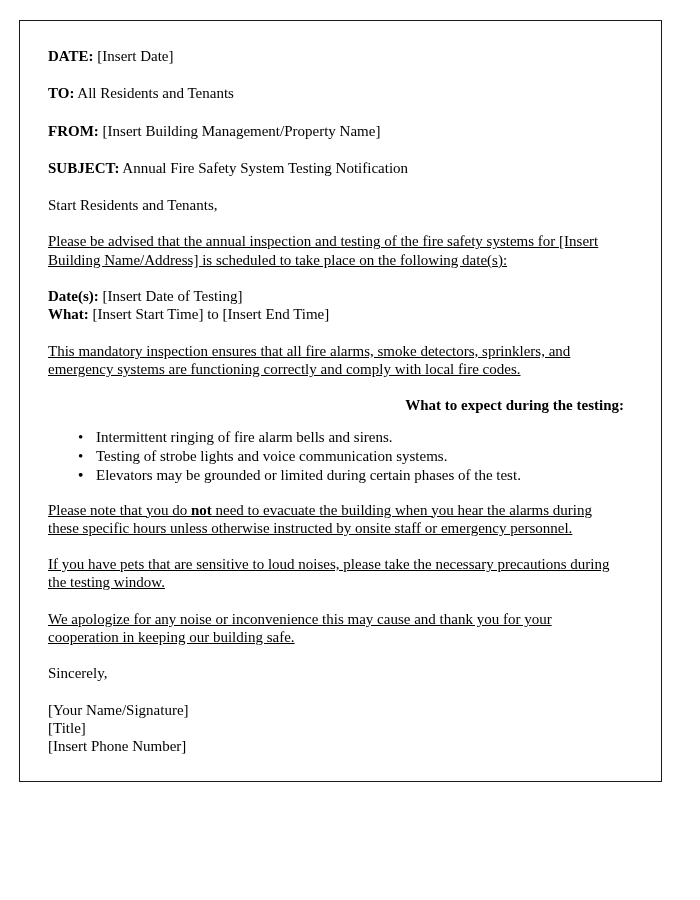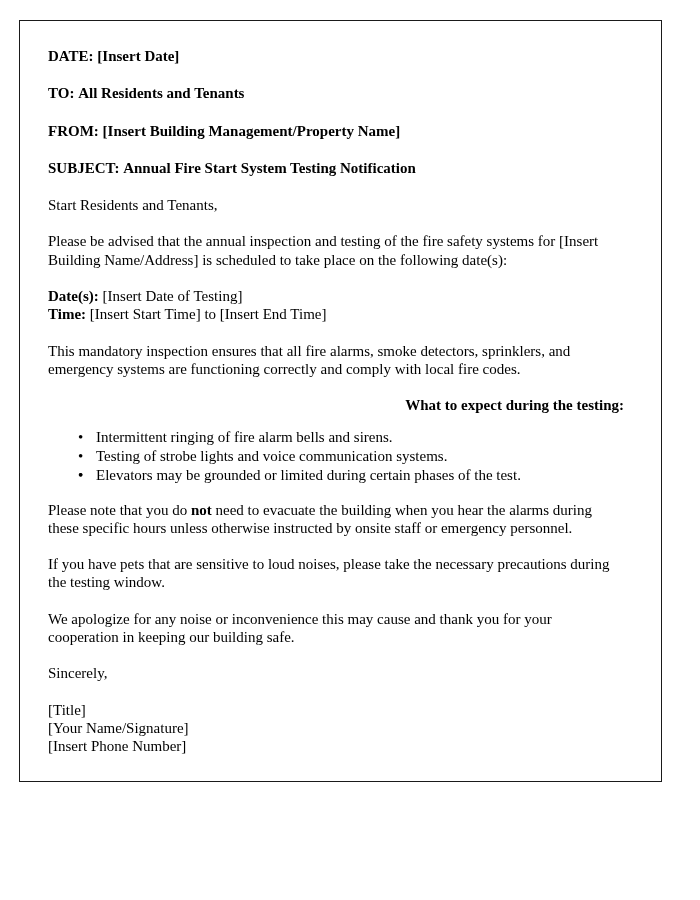--- a/index.html
+++ b/index.html
@@ -36,27 +36,28 @@
   .memo-line {
     margin: 0 0 19px 0;
   }
   .memo-line:first-child {
     margin-top: 0;
   }
   .memo-label {
     font-weight: bold;
   }
   .memo-value {
-    font-weight: bold;
+    font-weight: normal;
   }
 
   
   .para {
     margin: 0 0 18px 0;
     text-align: left;
+    text-decoration: underline;
   }
   .salutation {
     margin: 0 0 18px 0;
   }
 
   
   .schedule {
     margin: 0 0 18px 0;
   }
   .schedule-row {
@@ -129,34 +130,34 @@
       <span class="memo-value">All Residents and Tenants</span>
     </p>
 
     <p class="memo-line">
       <span class="memo-label">FROM:</span>
       <span class="memo-value">[Insert Building Management/Property Name]</span>
     </p>
 
     <p class="memo-line">
       <span class="memo-label">SUBJECT:</span>
-      <span class="memo-value">Annual Fire Start System Testing Notification</span>
+      <span class="memo-value">Annual Fire Safety System Testing Notification</span>
     </p>
 
     <p class="salutation">Start Residents and Tenants,</p>
 
     <p class="para">Please be advised that the annual inspection and testing of the fire safety systems for [Insert Building Name/Address] is scheduled to take place on the following date(s):</p>
 
     <div class="schedule">
       <span class="schedule-row">
         <span class="schedule-label">Date(s):</span>
         <span class="schedule-value">[Insert Date of Testing]</span>
       </span>
       <span class="schedule-row">
-        <span class="schedule-label">Time:</span>
+        <span class="schedule-label">What:</span>
         <span class="schedule-value">[Insert Start Time] to [Insert End Time]</span>
       </span>
     </div>
 
     <p class="para">This mandatory inspection ensures that all fire alarms, smoke detectors, sprinklers, and emergency systems are functioning correctly and comply with local fire codes.</p>
 
     <p class="section-heading">What to expect during the testing:</p>
 
     <ul class="bullets">
       <li>
@@ -178,19 +179,19 @@
 
     <p class="para"><span>Please note that you do </span><strong class="inline-bold">not</strong><span> need to evacuate the building when you hear the alarms during these specific hours unless otherwise instructed by onsite staff or emergency personnel.</span></p>
 
     <p class="para">If you have pets that are sensitive to loud noises, please take the necessary precautions during the testing window.</p>
 
     <p class="para">We apologize for any noise or inconvenience this may cause and thank you for your cooperation in keeping our building safe.</p>
 
     <p class="closing">Sincerely,</p>
 
     <div class="signature">
+      <span class="signature-row">[Your Name/Signature]</span>
       <span class="signature-row">[Title]</span>
-      <span class="signature-row">[Your Name/Signature]</span>
       <span class="signature-row">[Insert Phone Number]</span>
     </div>
 
   </div>
 </div>
 
 </body></html>

